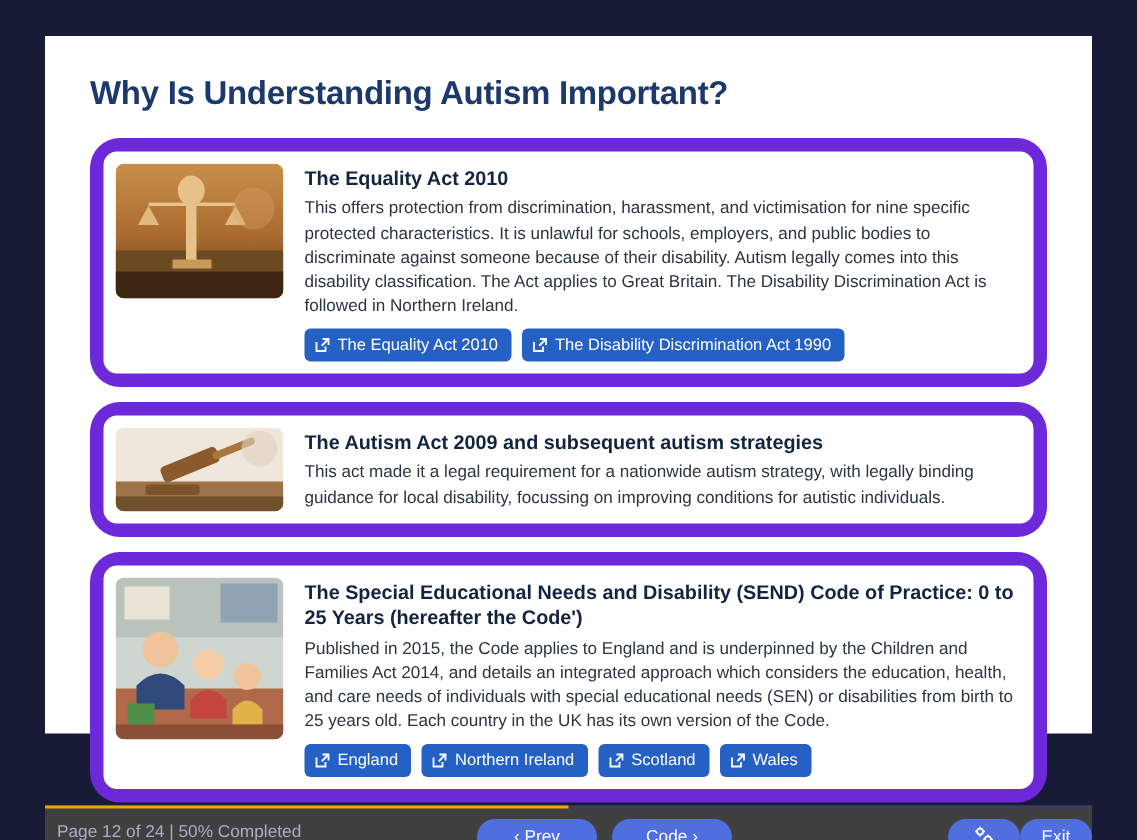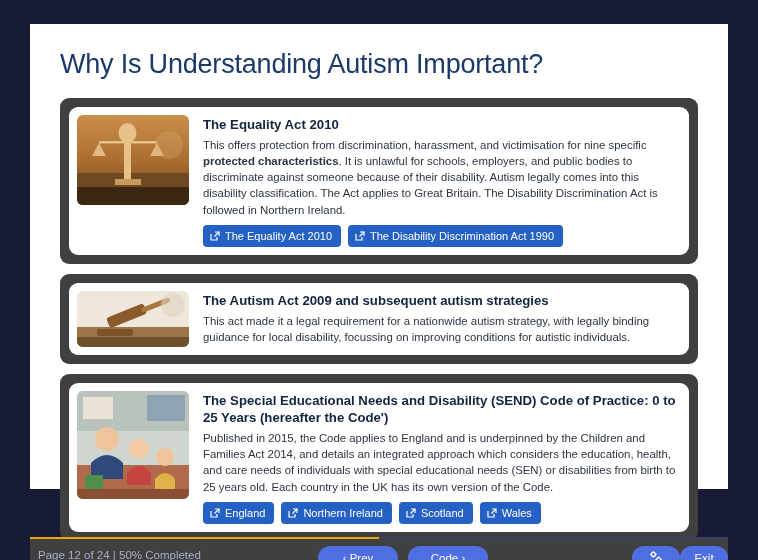--- a/index.html
+++ b/index.html
@@ -25,43 +25,43 @@
     left: 30px;
     top: 24px;
     width: 698px;
     height: 465px;
     background: #ffffff;
     box-sizing: border-box;
     padding: 26px 30px 0 30px;
   }
   .slide-title {
     color: #1b3a6b;
-    font-size: 27px;
-    font-weight: normal;
+    font-size: 22px;
+    font-weight: bold;
     letter-spacing: -0.2px;
     margin: 0 0 18px 0;
     line-height: 1.1;
   }
   .intro {
     color: #17375e;
     font-size: 12.8px;
     line-height: 1.45;
     margin: 0 0 14px 0;
     max-width: 640px;
   }
   .intro b { font-weight: bold; }
 
   .cards {
     display: flex;
     flex-direction: column;
     gap: 10px;
   }
   .card {
-    background: #404040;
-    border-radius: 9px;
+    background: #6d28d9;
+    border-radius: 20px;
     display: flex;
     padding: 9px;
     box-sizing: border-box;
   }
   .card-inner {
     background: #ffffff;
     border-radius: 9px;
     display: flex;
     width: 100%;
     padding: 8px;
@@ -82,21 +82,21 @@
     font-size: 13.2px;
     font-weight: bold;
     line-height: 1.3;
     margin-bottom: 4px;
   }
   .card-text {
     color: #2b3442;
     font-size: 11.4px;
     line-height: 1.42;
   }
-  .card-text b { font-weight: bold; }
+  .card-text b { font-weight: normal; }
   .btn-row {
     margin-top: 7px;
     display: flex;
     gap: 7px;
     flex-wrap: wrap;
   }
   .pill {
     background: #2560c4;
     color: #fff;
     font-size: 11px;

